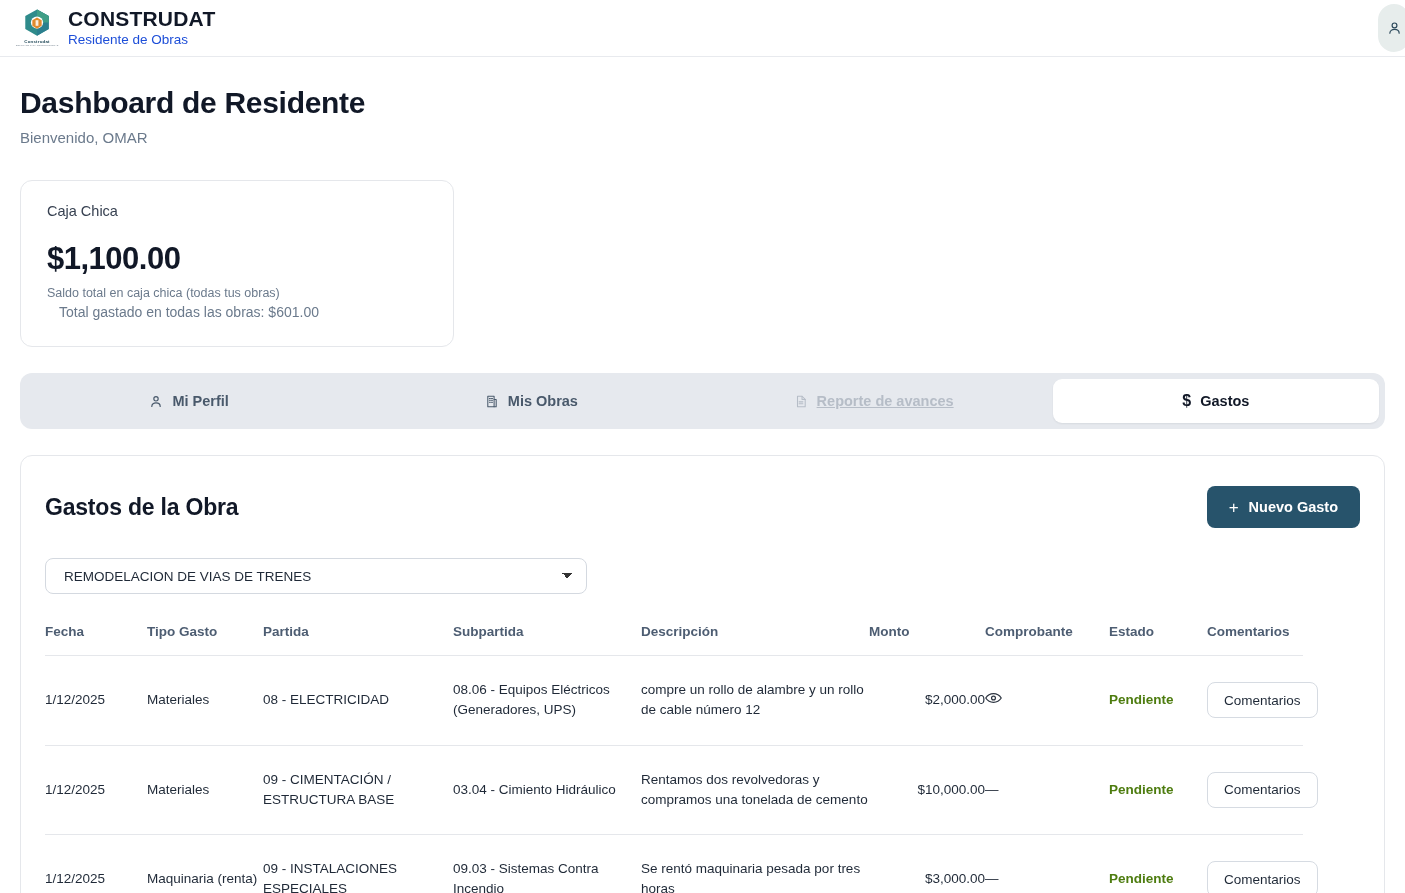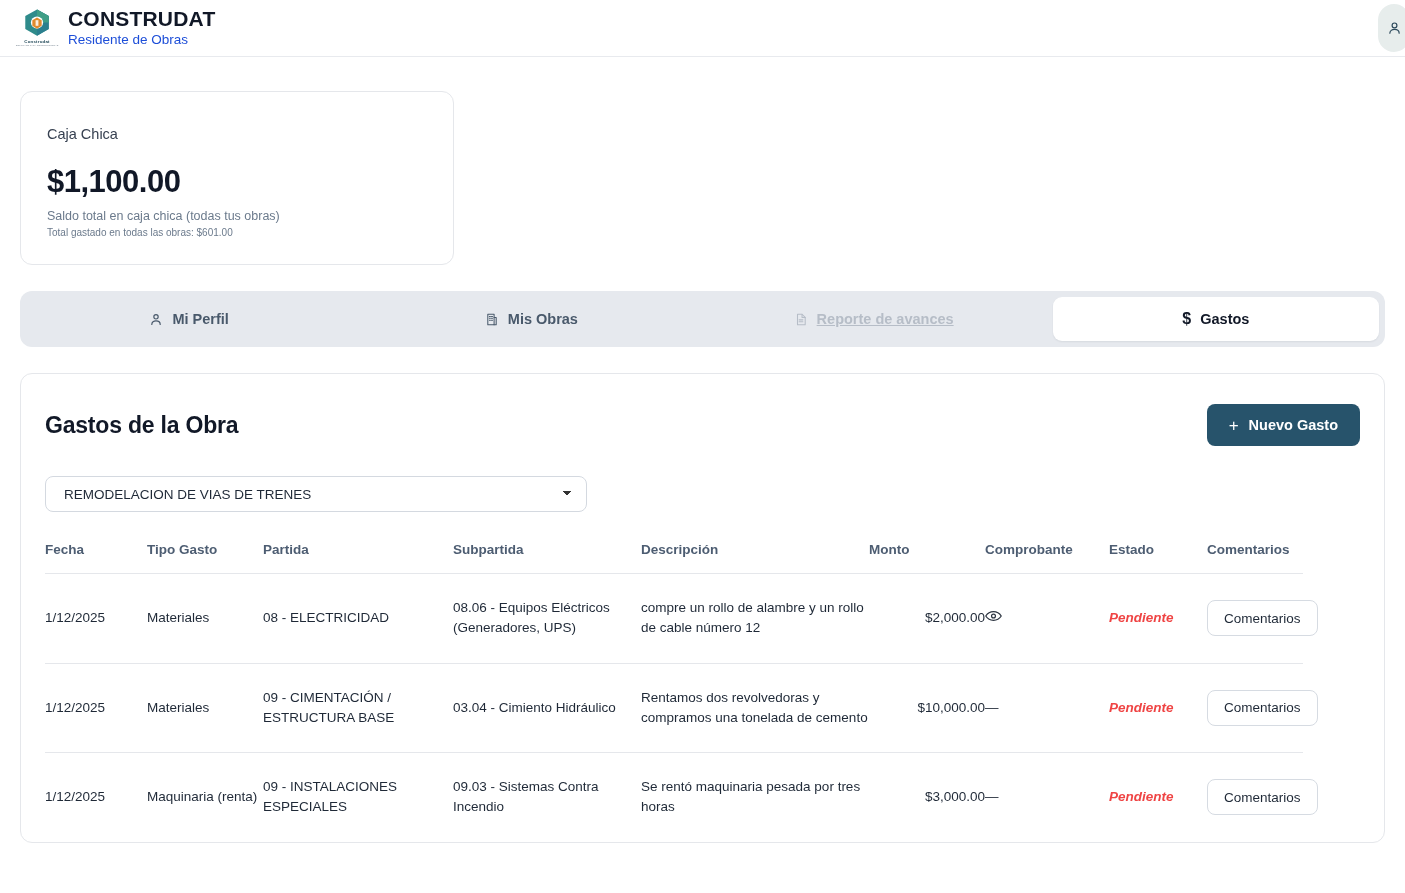--- a/index.html
+++ b/index.html
@@ -66,29 +66,29 @@
     font-size: 15px; color: #6b7a8c; margin-top: 9px;
   }
 
   
   .kpi-card {
     margin-top: 34px;
     width: 434px;
     border: 1px solid #e5e7eb;
     border-radius: 12px;
     background: #fff;
-    padding: 34px 26px 26px 26px;
+    padding: 22px 26px 26px 26px;
   }
   .kpi-label { font-size: 14.5px; color: #374151; }
   .kpi-value {
     font-size: 31px; font-weight: 700; color: #111827;
     margin-top: 22px; letter-spacing: -.5px;
   }
   .kpi-note { font-size: 12.5px; color: #6b7a8c; margin-top: 9px; }
-  .kpi-note2 { font-size: 10px; color: #6b7a8c; margin-top: 4px; }
+  .kpi-note2 { font-size: 14px; color: #6b7a8c; margin-top: 4px; margin-left: 12px; }
 
   
   .tabbar {
     margin-top: 26px;
     height: 56px;
     background: #e6e9ee;
     border-radius: 12px;
     display: flex;
     align-items: center;
     padding: 6px;
@@ -200,21 +200,21 @@
   .col-sub     { width: 188px; }
   .col-desc    { width: 228px; }
   .col-monto   { width: 116px; text-align: right; }
   .col-comp    { width: 124px; }
   .col-estado  { width: 98px; }
   .col-com     { width: 96px; }
   th.col-monto { text-align: right; }
   td.monto { text-align: right; padding-right: 0; white-space: nowrap; }
   td.comp { padding-left: 34px; }
   .dash { color: #374151; }
-  .estado-pendiente { color: #ef4444; font-weight: 700; font-style: italic; }
+  .estado-pendiente { color: #4d7c0f; font-weight: 700; }
   .btn-com {
     border: 1px solid #d6dbe2;
     background: #fff;
     border-radius: 8px;
     height: 36px;
     padding: 0 16px;
     font-size: 13.5px;
     color: #1f2937;
     font-family: inherit;
     cursor: pointer;
@@ -248,20 +248,22 @@
   <div class="avatar-pill">
     <svg width="15" height="16" viewBox="0 0 20 20" fill="none" stroke="#2d4a5c" stroke-width="1.6" stroke-linecap="round" stroke-linejoin="round">
       <circle cx="10" cy="6.5" r="3.2"></circle>
       <path d="M3.8 17c0-3.3 2.8-5.2 6.2-5.2s6.2 1.9 6.2 5.2"></path>
     </svg>
   </div>
 </div>
 
 <div class="page">
 
+  <h1 class="page-title">Dashboard de Residente</h1>
+  <div class="page-welcome">Bienvenido, OMAR</div>
 
   <div class="kpi-card">
     <div class="kpi-label">Caja Chica</div>
     <div class="kpi-value">$1,100.00</div>
     <div class="kpi-note">Saldo total en caja chica (todas tus obras)</div>
     <div class="kpi-note2">Total gastado en todas las obras: $601.00</div>
   </div>
 
   <div class="tabbar">
 

